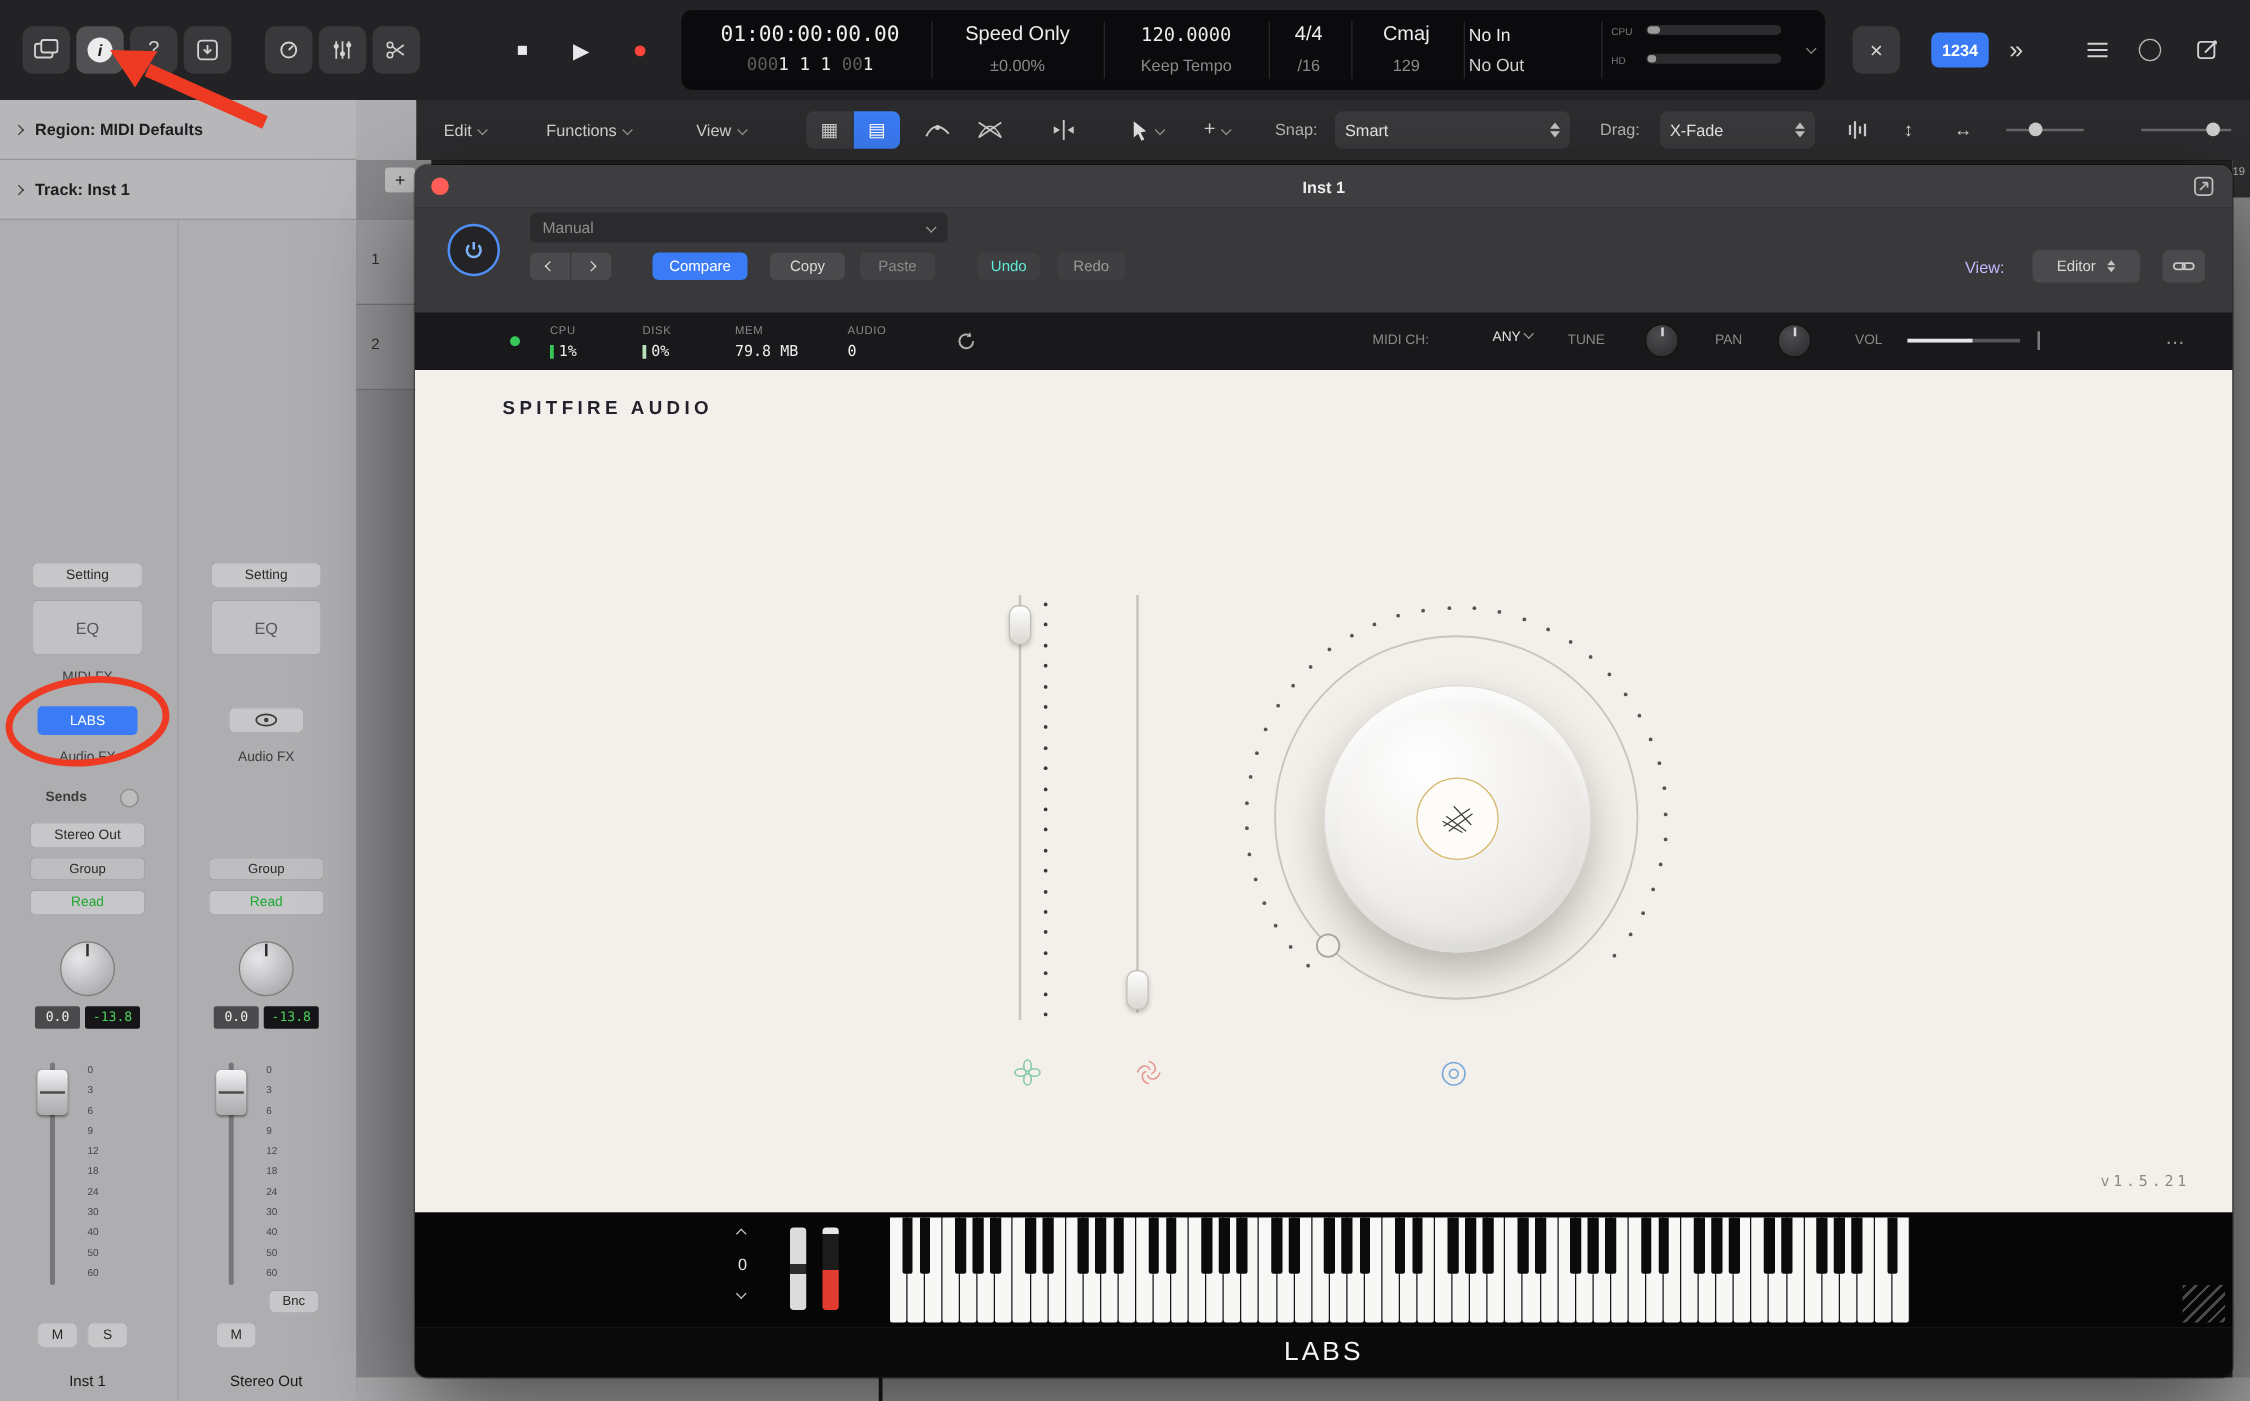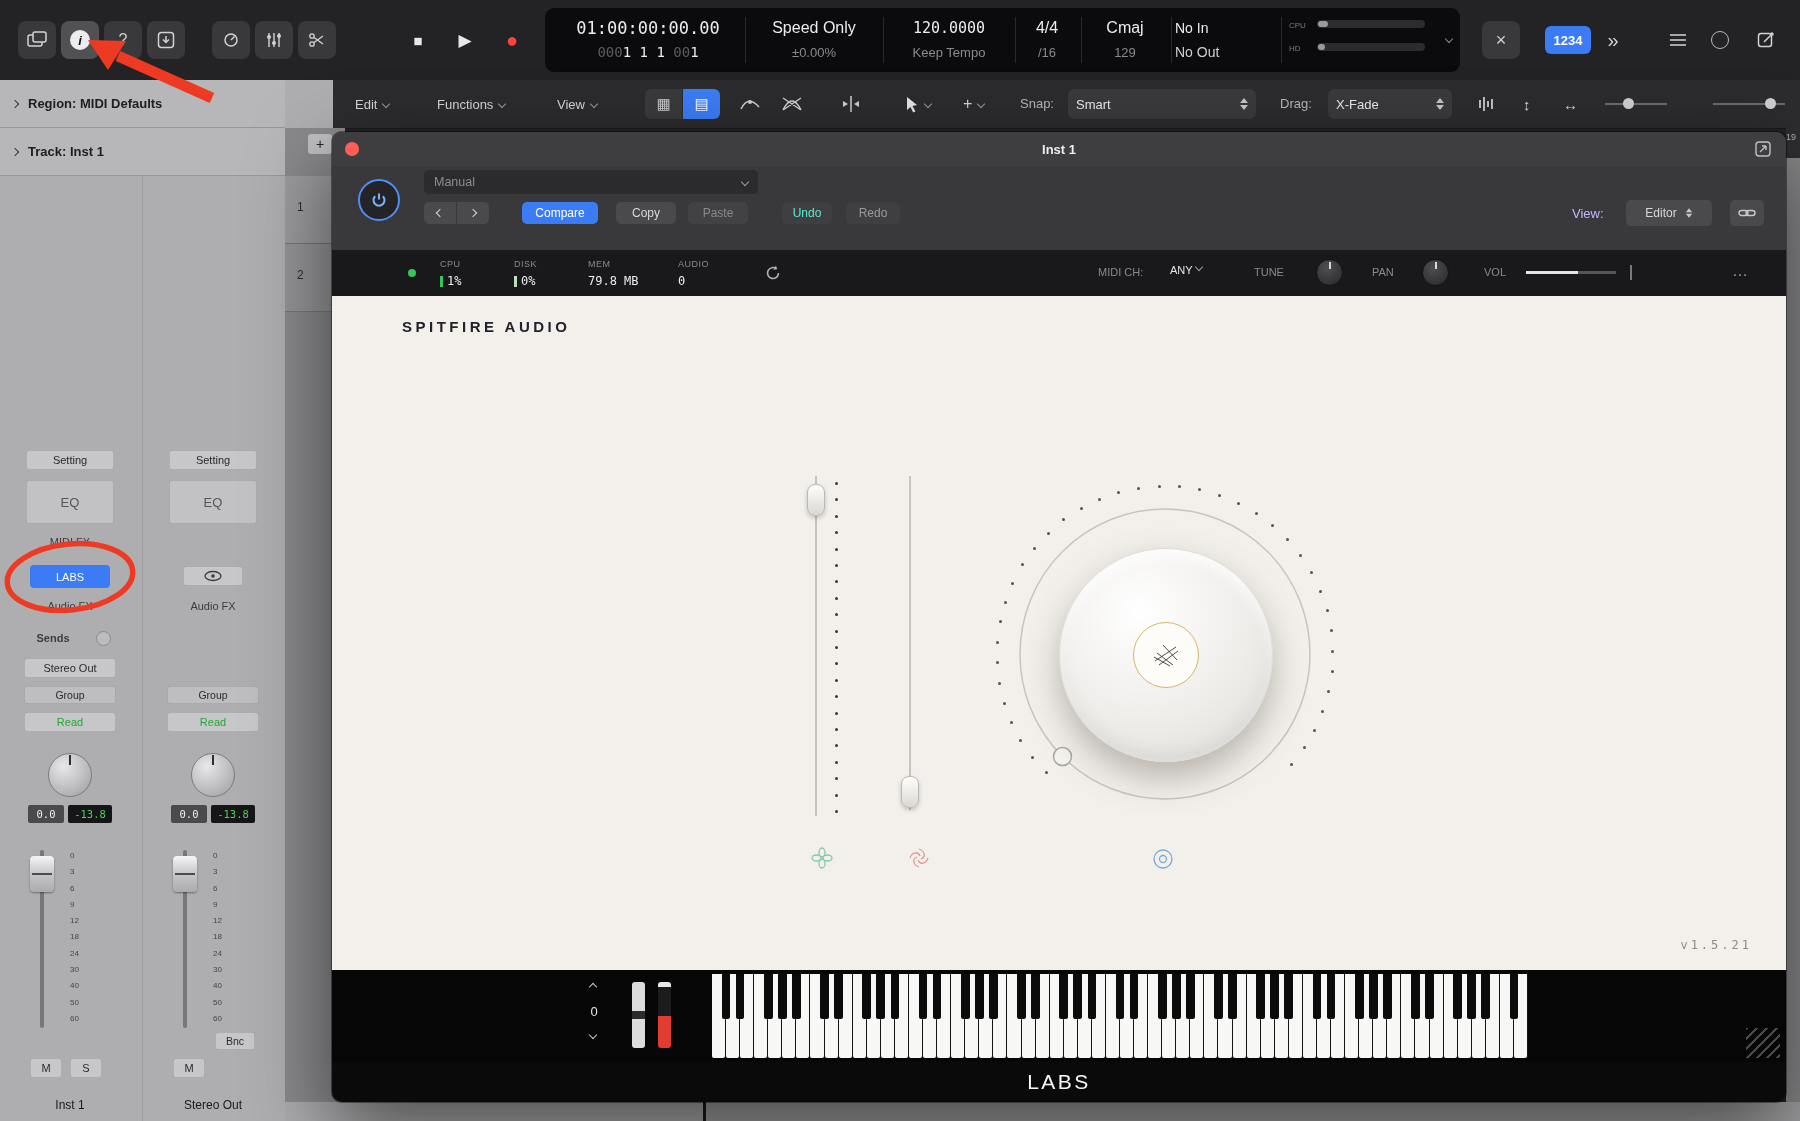--- a/index.html
+++ b/index.html
@@ -499,21 +499,21 @@
         </span>
       <span class="statlbl" style="left:346px;top:9px">AUDIO</span>
       <span class="statval" style="left:346px;top:24px">
           <span>0</span>
         </span>
       <svg style="position:absolute;left:432px;top:14px" width="18" height="18" viewBox="0 0 18 18">
           <path d="M14.5 9 a5.5 5.5 0 1 1 -2 -4.2" fill="none" stroke="#b0b0b2" stroke-width="1.6"></path>
           <path d="M12 1.5 L13 5.2 L9.3 5.8 Z" fill="#b0b0b2"></path>
         </svg>
       <span style="position:absolute;left:766px;top:16px;font-size:11px;color:#8a8a8c">MIDI CH:</span>
-      <div style="position:absolute;left:838px;top:14px;display:flex;align-items:flex-start;gap:3px">
+      <div style="position:absolute;left:862px;top:14px;display:flex;align-items:flex-start;gap:3px">
         <span style="font-size:11px;color:#e4e4e6">ANY</span>
         <span class="chev down sm" style="color:#9a9a9c"></span>
       </div>
       <span style="position:absolute;left:922px;top:16px;font-size:11px;color:#8a8a8c">TUNE</span>
       <div class="mknob" style="left:984px;top:9px"></div>
       <span style="position:absolute;left:1040px;top:16px;font-size:11px;color:#8a8a8c">PAN</span>
       <div class="mknob" style="left:1090px;top:9px"></div>
       <span style="position:absolute;left:1152px;top:16px;font-size:11px;color:#8a8a8c">VOL</span>
       <div style="position:absolute;left:1194px;top:21px;width:90px;height:3px;background:#55555 7;background:#555557">
         <span style="position:absolute;left:0;top:0;width:52px;height:3px;background:#e4e4e6"></span>

